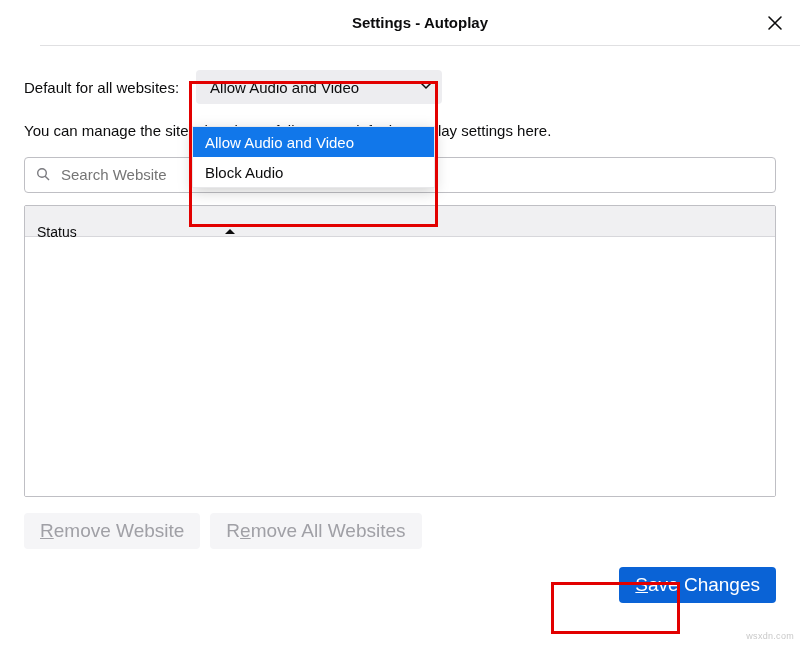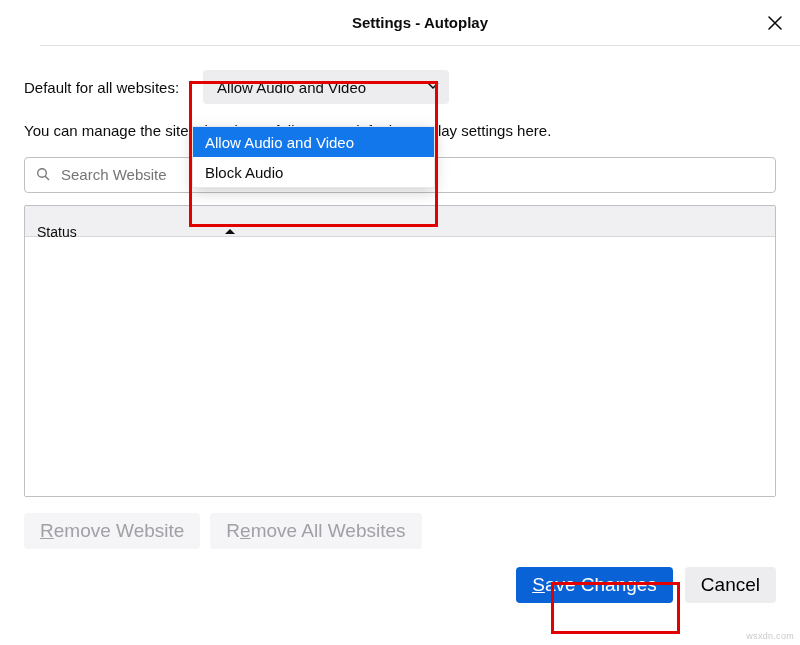--- a/index.html
+++ b/index.html
@@ -1,21 +1,21 @@
 <!DOCTYPE html>
 <html><head>
   <meta charset="utf-8">
   <style>
     * { box-sizing: border-box; font-family: -apple-system, BlinkMacSystemFont, "Segoe UI", sans-serif; }
     body { margin: 0; width: 800px; height: 645px; background: #fff; color: #0c0c0d; font-size: 15px; position: relative; }
     .header { height: 46px; display: flex; align-items: center; justify-content: center; border-bottom: 1px solid #e0e0e2; position: relative; margin-left: 40px; }
     .header-title { font-weight: 600; font-size: 15px; }
     .close-btn { position: absolute; right: 14px; top: 12px; width: 22px; height: 22px; display: flex; align-items: center; justify-content: center; cursor: pointer; }
     .content { padding: 24px 24px 0 24px; }
-    .row1 { display: flex; align-items: center; gap: 24px; margin-bottom: 16px; }
+    .row1 { display: flex; align-items: center; gap: 17px; margin-bottom: 16px; }
     .label-default { font-size: 15px; }
     .select-box { position: relative; width: 246px; height: 34px; background: #ededf0; border-radius: 4px; display: flex; align-items: center; padding: 0 14px; cursor: pointer; }
     .select-box .text { font-size: 15px; }
     .select-box .chev { position: absolute; right: 10px; top: 12px; }
     .para { margin: 0 0 14px 0; font-size: 15px; line-height: 1.5; }
     .search-wrap { position: relative; margin-bottom: 12px; }
     .search-input { width: 100%; height: 36px; border: 1px solid #bfbfc4; border-radius: 4px; padding: 0 12px 0 36px; font-size: 15px; outline: none; }
     .search-icon { position: absolute; left: 12px; top: 10px; }
     .table-box { border: 1px solid #bfbfc4; border-radius: 2px; height: 292px; overflow: hidden; }
     .table-head { display: flex; height: 31px; background: #f0f0f2; border-bottom: 1px solid #d7d7db; font-size: 14px; }
@@ -88,21 +88,20 @@
         <span><span>R</span><span class="ul">e</span><span>move All Websites</span></span>
       </button>
   </div>
 
 </div>
 
 <div class="footer">
   <button class="btn primary">
       <span><span class="ul">S</span><span>ave Changes</span></span>
     </button>
-  <button class="btn">Cancel</button>
 </div>
 
 <div class="dropdown">
   <div class="opt selected">Allow Audio and Video</div>
   <div class="opt">Block Audio</div>
 </div>
 
 <div class="highlight-box1"></div>
 <div class="highlight-box2"></div>
 

